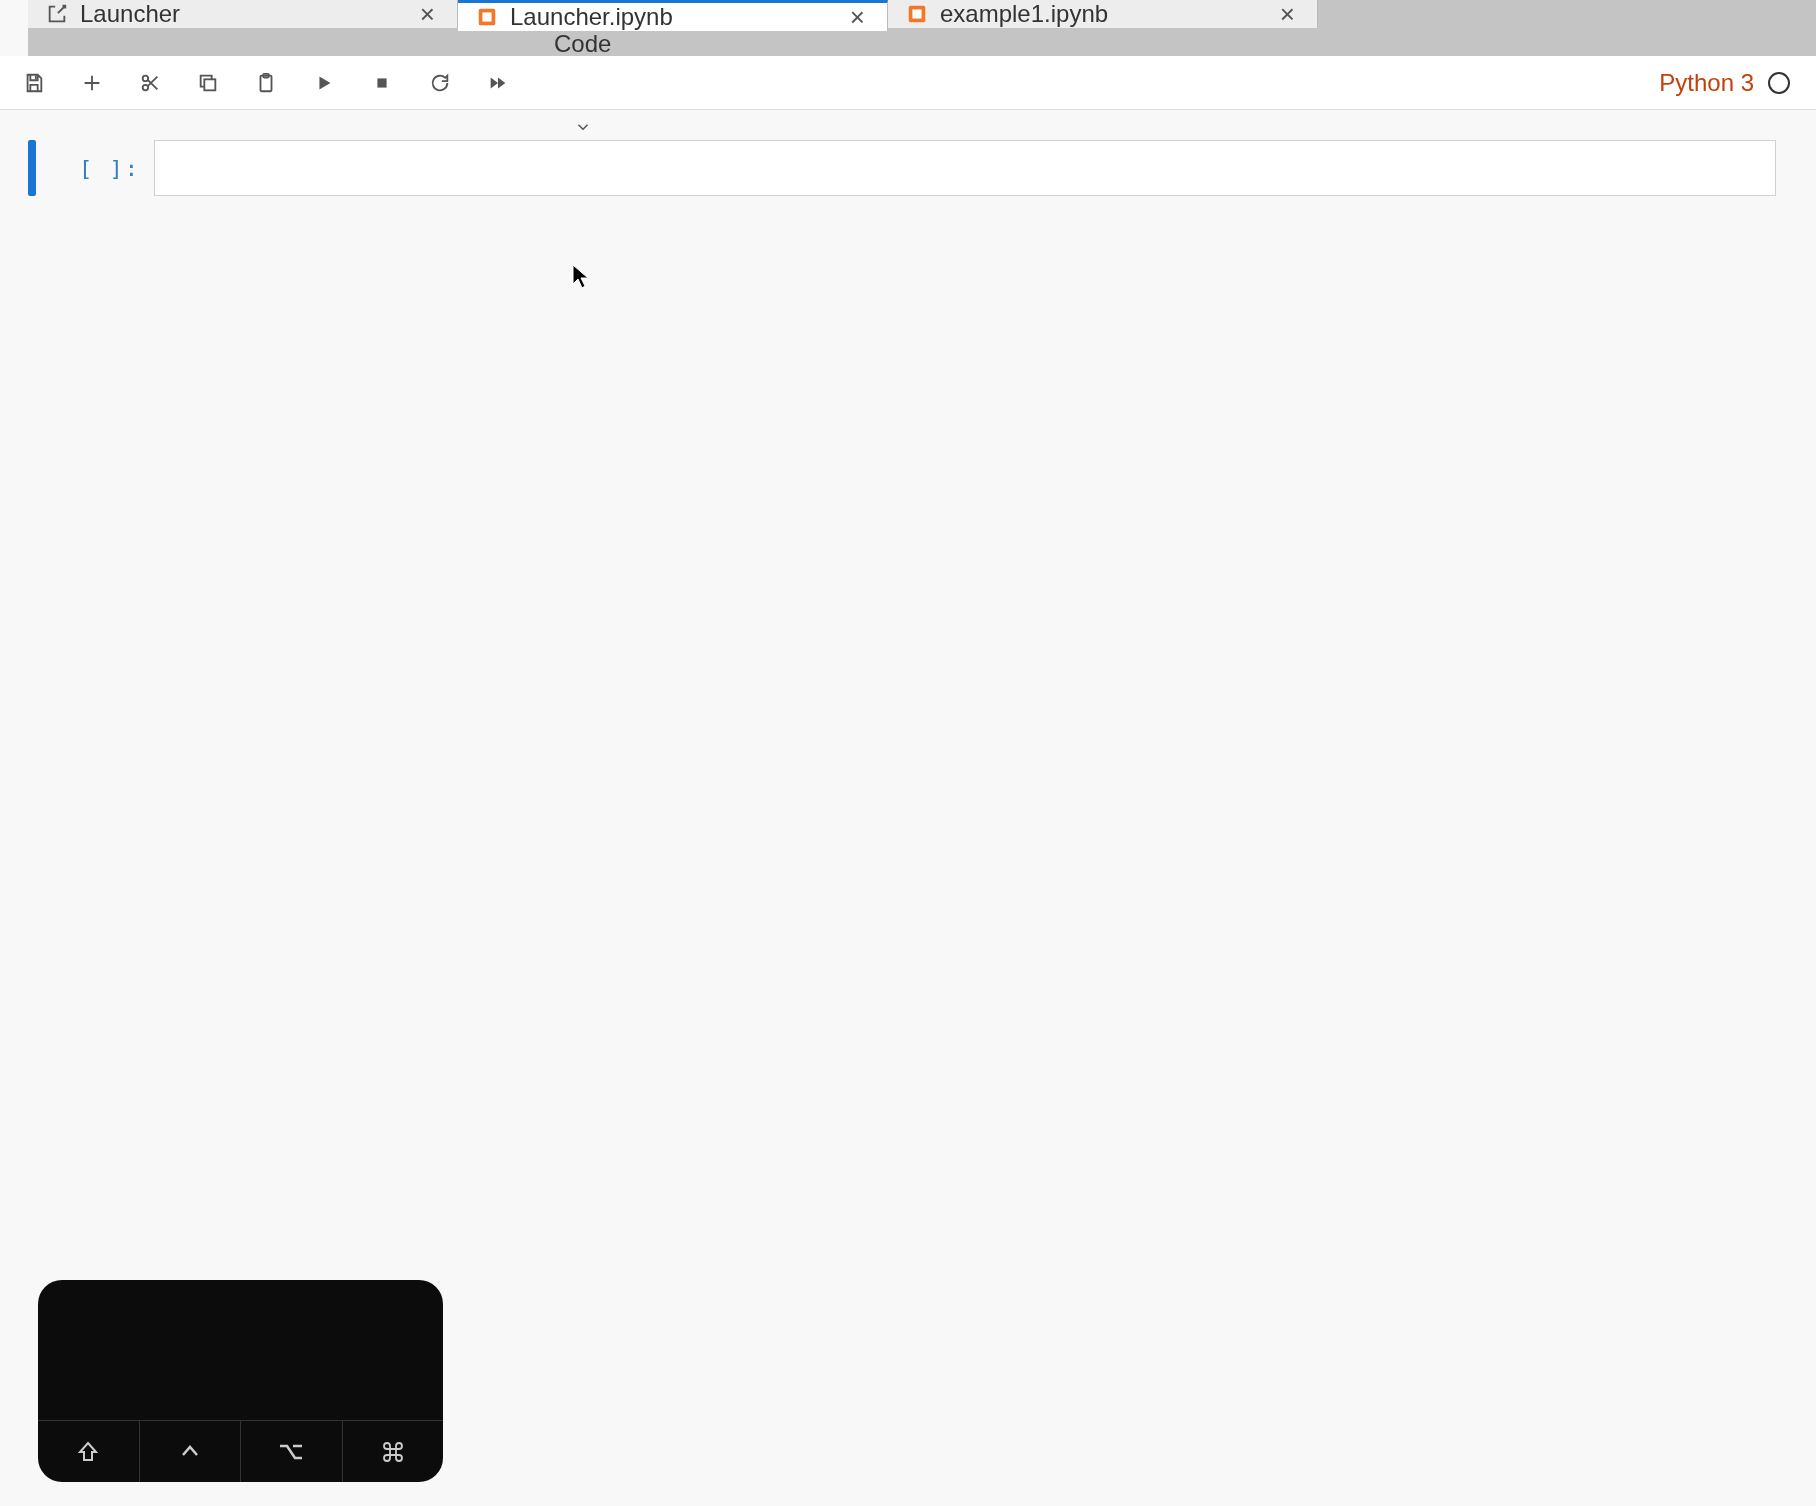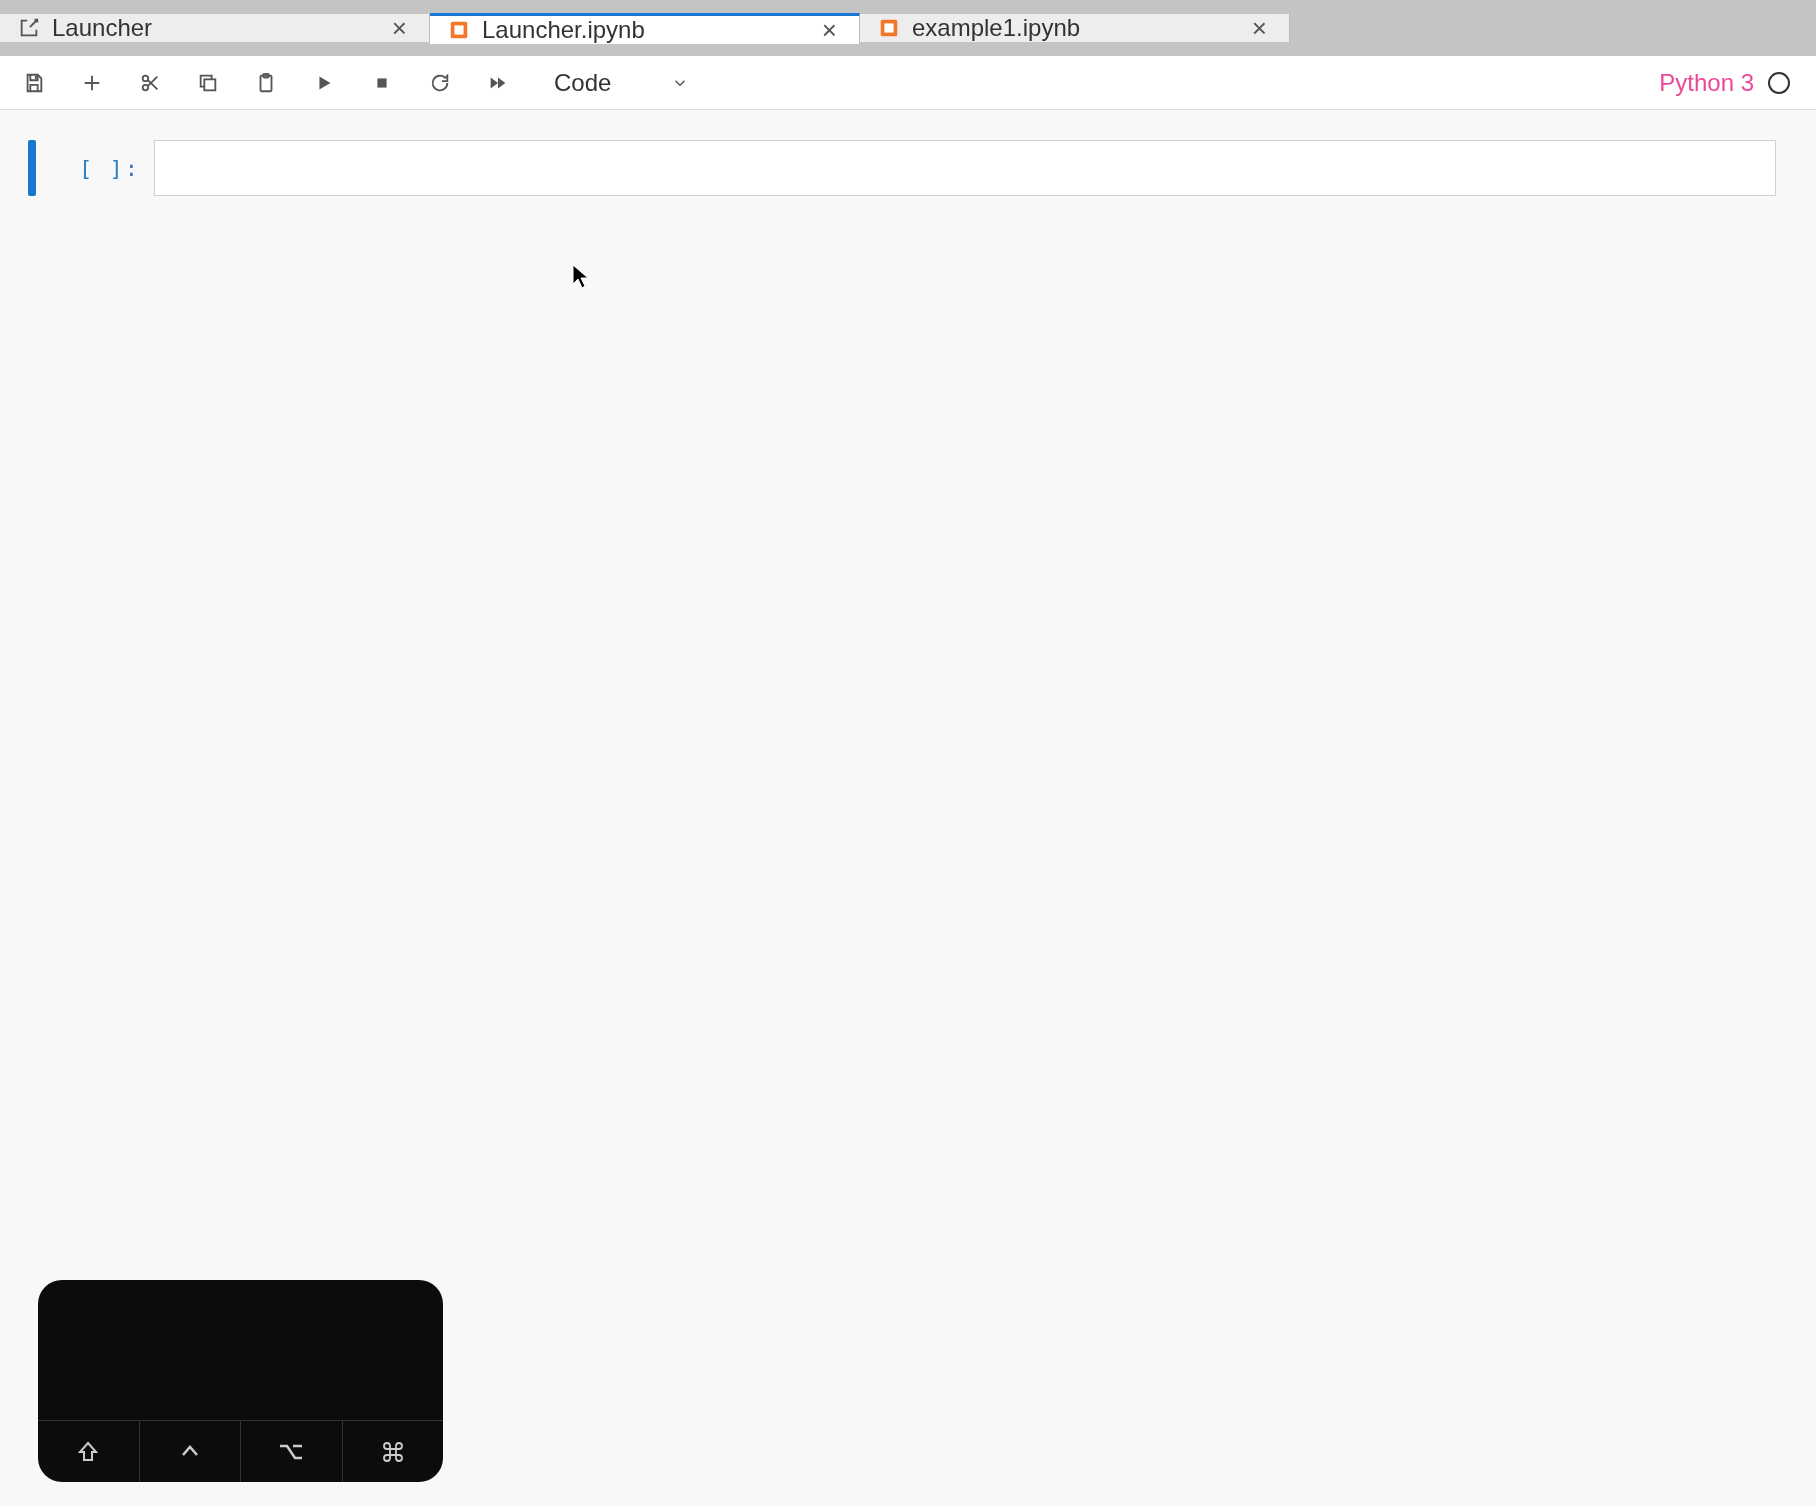--- a/index.html
+++ b/index.html
@@ -14,21 +14,22 @@
       height: 1506px;
       overflow: hidden;
       position: relative;
     }
     
     
     .tab-bar {
       display: flex;
       background: #c4c4c4;
       height: 56px;
-      align-items: center;
+      align-items: flex-start;
+      margin-left: 28px;
     }
     .tab {
       display: flex;
       align-items: center;
       padding: 0 18px;
       background: #ededed;
       border-right: 1px solid #bbb;
       min-width: 430px;
       position: relative;
       cursor: pointer;
@@ -86,27 +87,28 @@
     }
     .toolbar-select {
       display: flex;
       align-items: center;
       font-size: 24px;
       color: #333;
       cursor: pointer;
       padding: 4px 10px;
       gap: 60px;
       margin-left: 8px;
+      flex-direction: column;
     }
     .toolbar-spacer {
       flex: 1;
     }
     .kernel-name {
       font-size: 24px;
-      color: #ec4899;
+      color: #c2410c;
       margin-right: 14px;
     }
     .kernel-status {
       width: 22px;
       height: 22px;
       border: 2.5px solid #333;
       border-radius: 50%;
       margin-right: 12px;
     }
     

